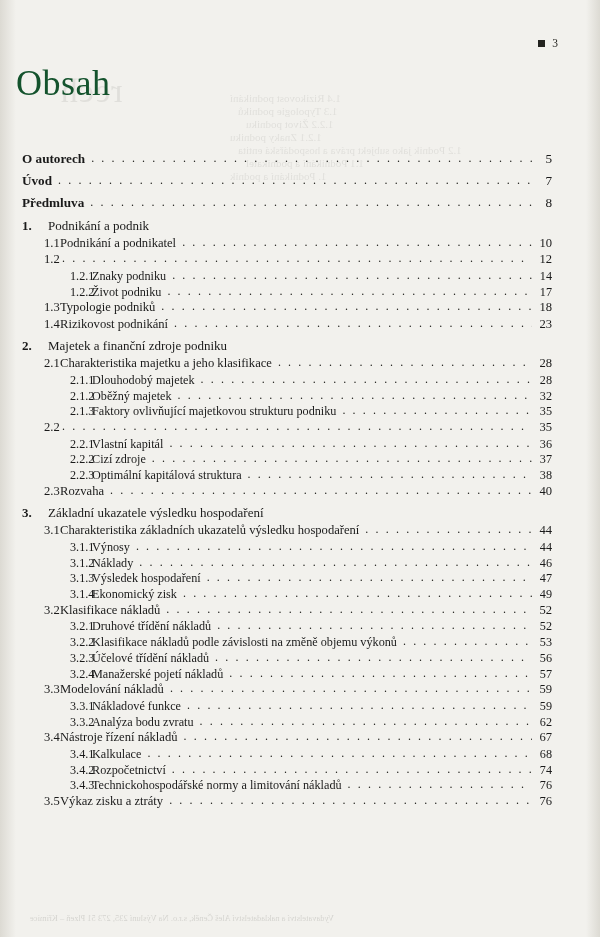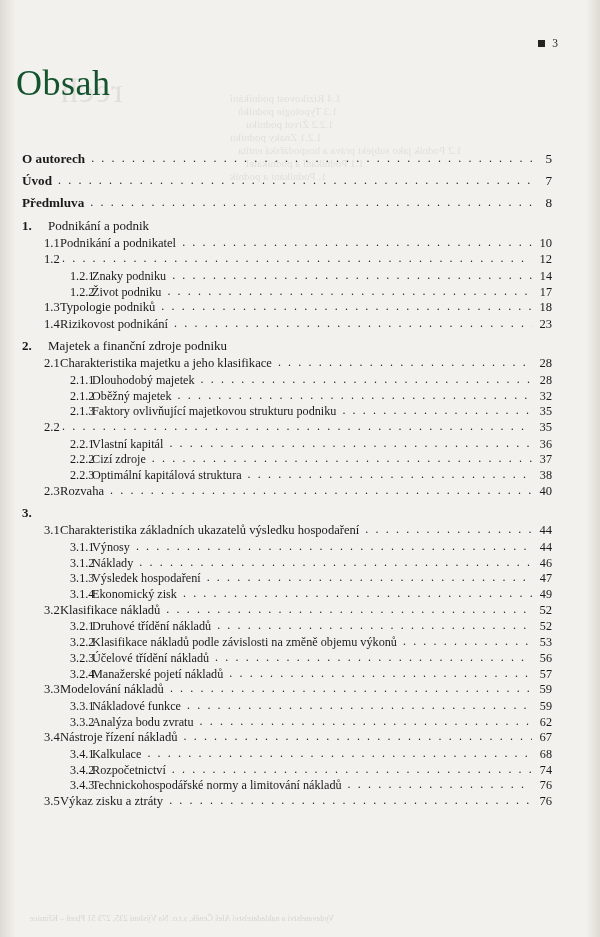--- a/index.html
+++ b/index.html
@@ -291,20 +291,21 @@
         <span class="pg">38</span>
       </div>
       <div class="row lvl-2">
         <span class="num">2.3</span>
         <span class="label">Rozvaha</span>
         <span class="dots">. . . . . . . . . . . . . . . . . . . . . . . . . . . . . . . . . . . . . . . . . . . . . . . . . . . . . . . . . . . . . . . . . . . . . . . . . . . . . . . . . . . . . . . . . </span>
         <span class="pg">40</span>
       </div>
       <div class="row lvl-1">
         <span class="num">3.</span>
+        <span class="label">Základní ukazatele výsledku hospodaření</span>
       </div>
       <div class="row lvl-2">
         <span class="num">3.1</span>
         <span class="label">Charakteristika základních ukazatelů výsledku hospodaření</span>
         <span class="dots">. . . . . . . . . . . . . . . . . . . . . . . . . . . . . . . . . . . . . . . . . . . . . . . . . . . . . . . . . . . . . . . . . . . . . . . . . . . . . . . . . . . . . . . . . </span>
         <span class="pg">44</span>
       </div>
       <div class="row lvl-3">
         <span class="num">3.1.1</span>
         <span class="label">Výnosy</span>

